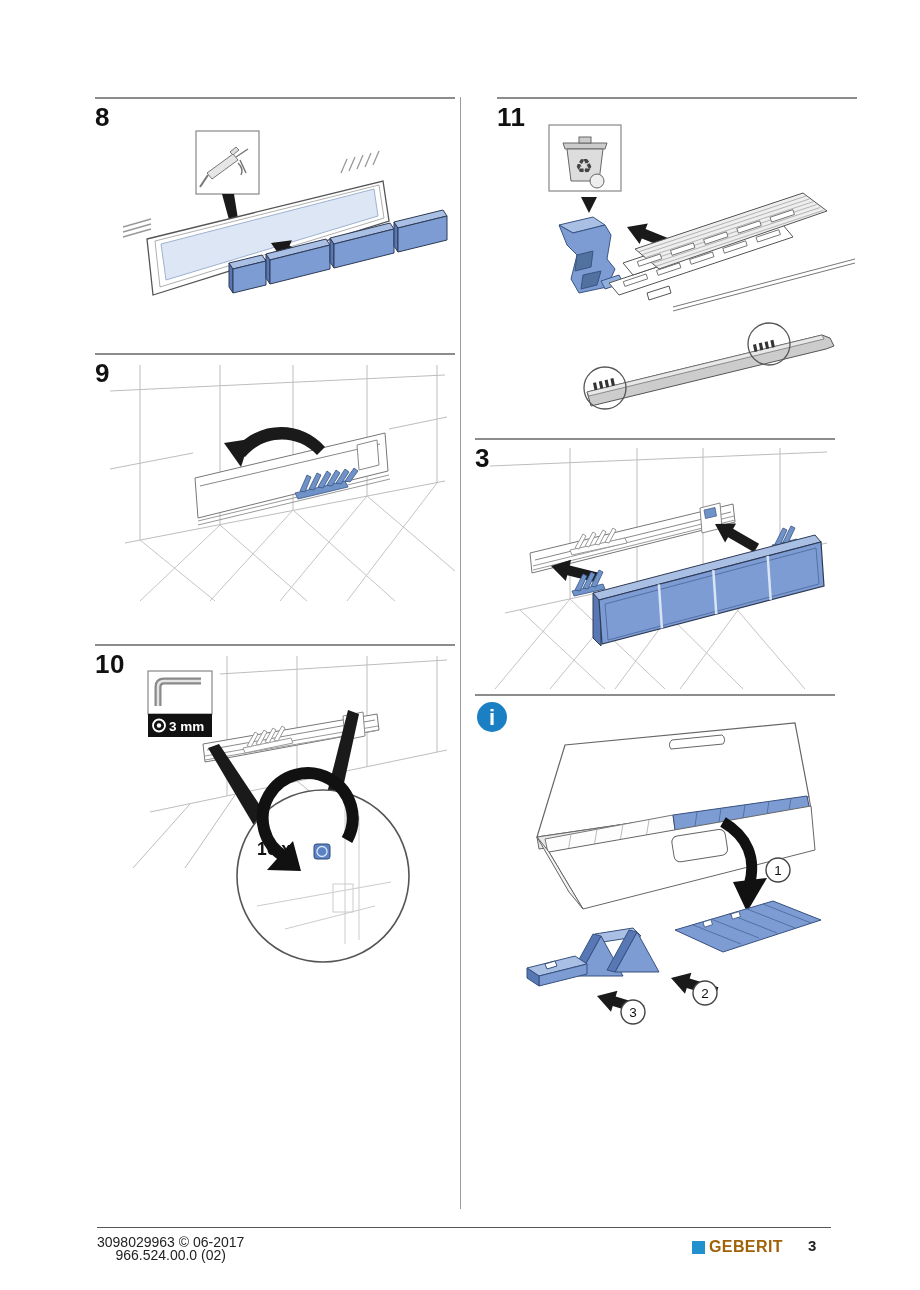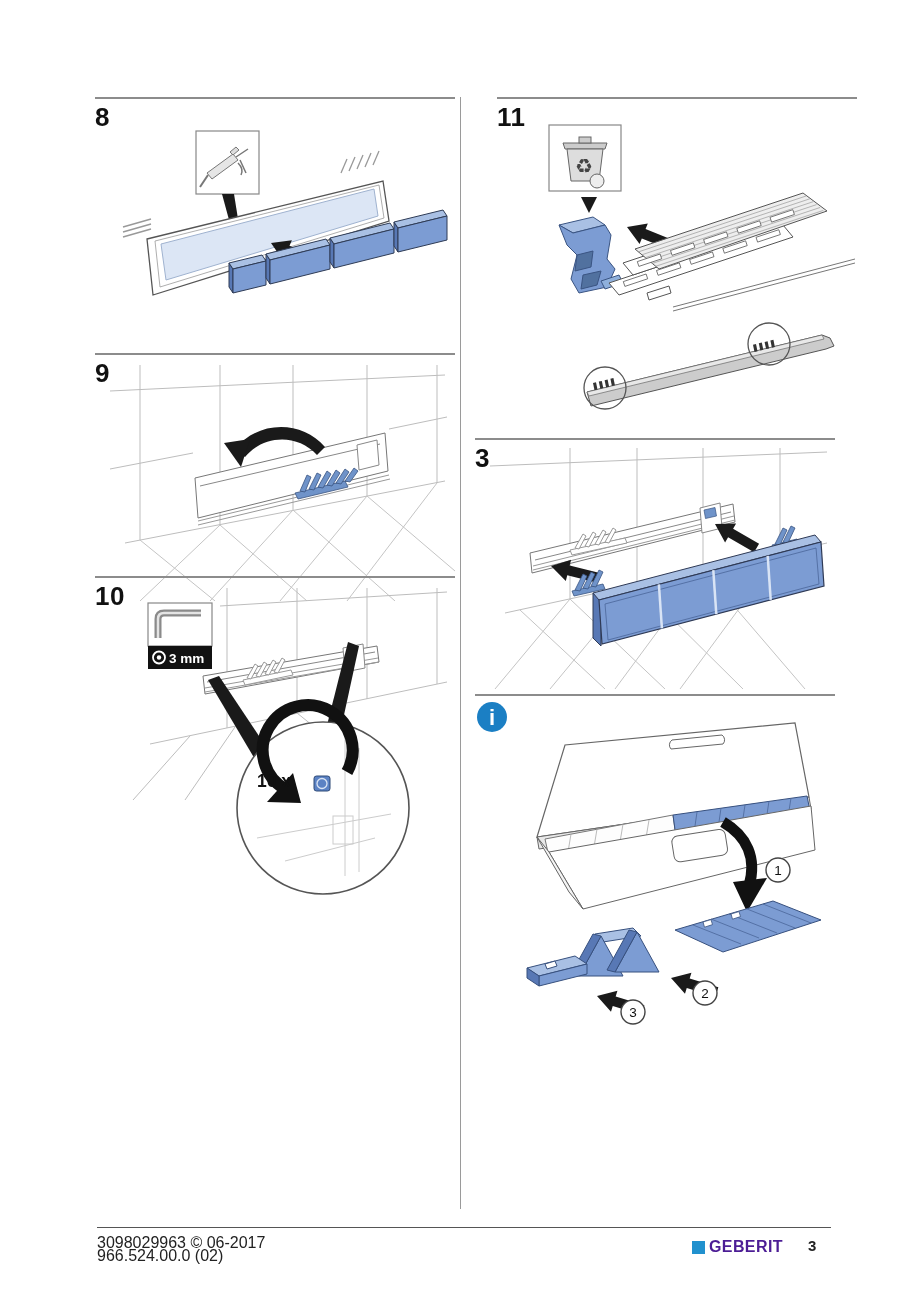--- a/index.html
+++ b/index.html
@@ -4,24 +4,24 @@
 <style>
   html,body{margin:0;padding:0;background:#fff;}
   .page{position:relative;width:920px;height:1290px;background:#fff;overflow:hidden;
         font-family:"Liberation Sans",sans-serif;color:#111;}
   .col-divider{position:absolute;left:460px;top:97px;width:1px;height:1112px;background:#9a9a9a;}
   .fig{position:absolute;}
   .fig-rule{position:absolute;left:0;top:0;width:100%;height:2px;background:#8c8c8c;}
   .fig-num{position:absolute;left:0;top:5px;font-size:26px;font-weight:bold;letter-spacing:0.5px;}
   .fig svg{position:absolute;left:0;top:0;}
   .footer-rule{position:absolute;left:97px;top:1227px;width:734px;height:1px;background:#555;}
-  .footer-left{position:absolute;left:97px;top:1236px;font-size:16px;line-height:13px;color:#222;}
+  .footer-left{position:absolute;left:97px;top:1236px;font-size:14px;line-height:13px;color:#222;text-align:center;}
   .brand{position:absolute;left:692px;top:1238px;display:flex;align-items:center;}
   .brand-square{width:13px;height:13px;background:#2191CE;margin-right:4px;}
-  .brand-name{font-size:16px;font-weight:bold;color:#4c1d95;letter-spacing:0.4px;}
+  .brand-name{font-size:16px;font-weight:bold;color:#a16207;letter-spacing:0.4px;}
   .page-num{position:absolute;left:808px;top:1237px;font-size:15px;font-weight:bold;color:#222;}
   svg text{font-family:"Liberation Sans",sans-serif;}
 </style>
 </head>
 <body>
 
 <div class="page">
 
   <div class="col-divider"></div>
 
@@ -121,21 +121,21 @@
           <polygon points="241,130 250,116 254,119 246,131"></polygon>
           <polygon points="250,128 259,115 263,118 255,129"></polygon>
       </g>
       <g fill="#1a1a1a">
         <path d="M230,94 C206,66 162,68 140,96 L150,104 C168,82 202,80 222,102 Z"></path>
         <polygon points="129,90 155,86 146,114"></polygon>
       </g>
     </svg>
   </div>
 
-  <div class="fig" style="left:95px;top:576px;width:360px;height:333px">
+  <div class="fig" style="left:95px;top:644px;width:360px;height:333px">
     <div class="fig-rule"></div>
     <div class="fig-num">10</div>
     <svg width="360" height="333" viewBox="0 0 360 333">
       <g stroke="#bdbdbd" stroke-width="1">
         <line x1="132" y1="12" x2="132" y2="152"></line>
           <line x1="202" y1="12" x2="202" y2="137"></line>
           <line x1="272" y1="12" x2="272" y2="123"></line>
           <line x1="342" y1="12" x2="342" y2="108"></line>
         <line x1="125" y1="30" x2="352" y2="16"></line>
         <line x1="55" y1="168" x2="352" y2="106"></line>

